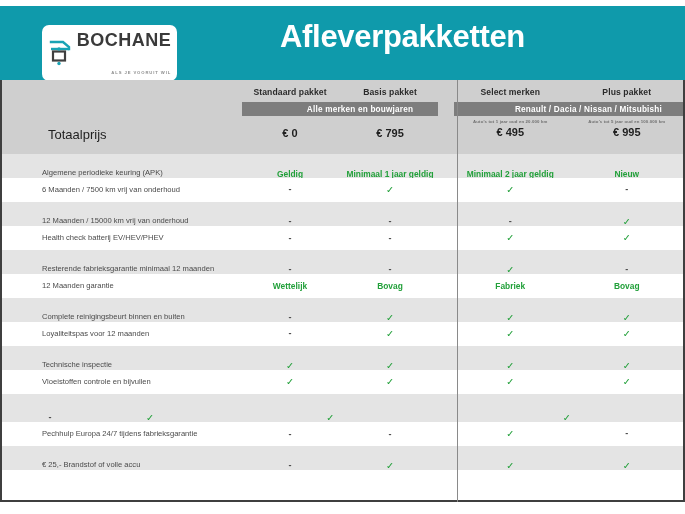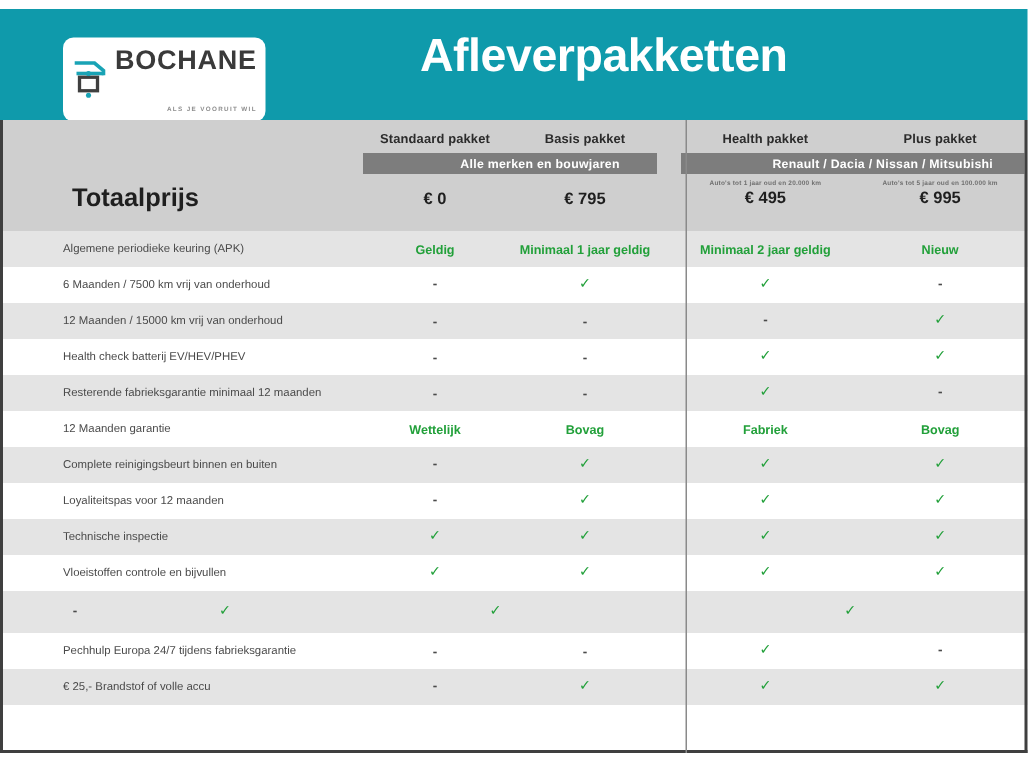--- a/index.html
+++ b/index.html
@@ -86,32 +86,32 @@
   .pk-prices{
     display:flex;position:absolute;left:0;right:0;top:46px;
   }
   .pk-prices.left{top:47px;}
   .pk-prices > div{
     flex:1 1 0;text-align:center;
     font-size:11px;font-weight:bold;color:#1f1f1f;
   }
   .totaal{
     position:absolute;left:48px;bottom:12px;
-    font-size:17px;font-weight:bold;color:#1f1f1f;
+    font-size:13px;font-weight:normal;color:#1f1f1f;
   }
 
   
   .tbody{position:relative;background:#ffffff;}
   .row{
     display:flex;align-items:center;
     height:24px;position:relative;
     box-sizing:border-box;
   }
   .row.tall{height:28px;}
-  .row.alt{background:#e4e4e4;}
+  .row.alt{background:#e4e4e4;align-items:flex-end;}
   .row.plain{background:#ffffff;}
   .row.plain .tick{
     position:absolute;left:0;top:0;width:2px;height:100%;
     background:#3f3f3f;
   }
   .c-label{
     width:240px;flex:0 0 240px;
     padding-left:42px;box-sizing:border-box;
     font-size:7.6px;color:#4a4a4a;line-height:1.35;
   }
@@ -183,21 +183,21 @@
       <div class="pk-prices left">
         <div>€ 0</div>
         <div>€ 795</div>
       </div>
     </div>
 
     <div class="ch-gap"></div>
 
     <div class="ch-right">
       <div class="pk-names">
-        <div>Health pakket</div>
+        <div>Select merken</div>
         <div>Plus pakket</div>
       </div>
       <div class="pk-pill">Renault / Dacia / Nissan / Mitsubishi</div>
       <div class="pk-subs">
         <div>Auto's tot 1 jaar oud en 20.000 km</div>
         <div>Auto's tot 5 jaar oud en 100.000 km</div>
       </div>
       <div class="pk-prices">
         <div>€ 495</div>
         <div>€ 995</div>

